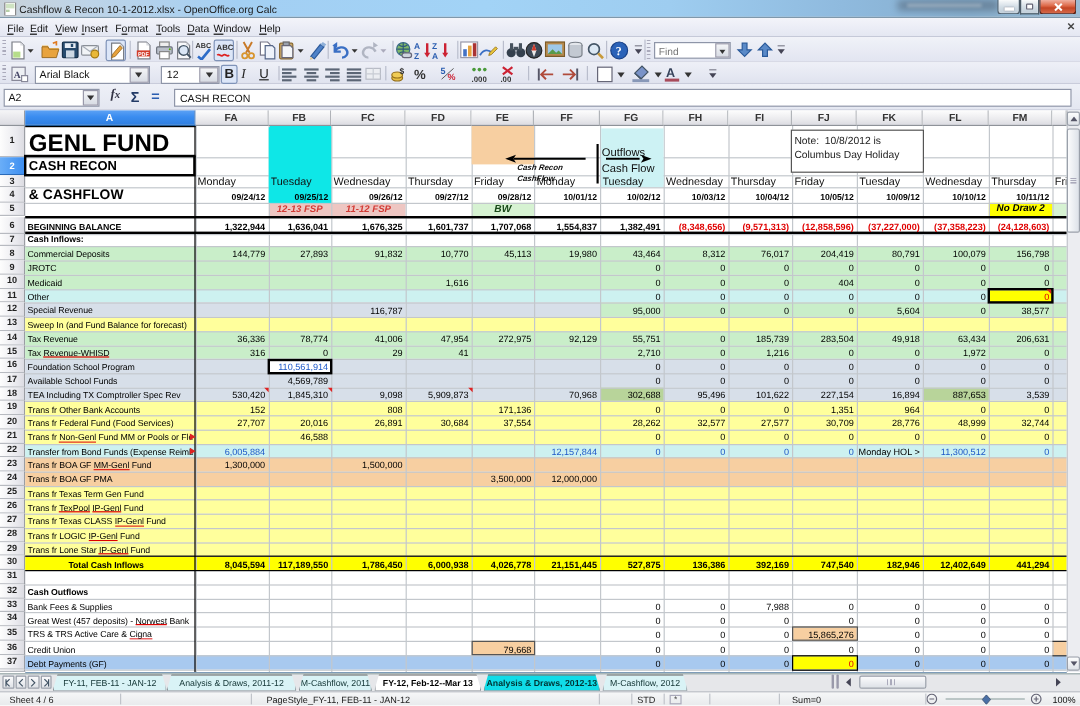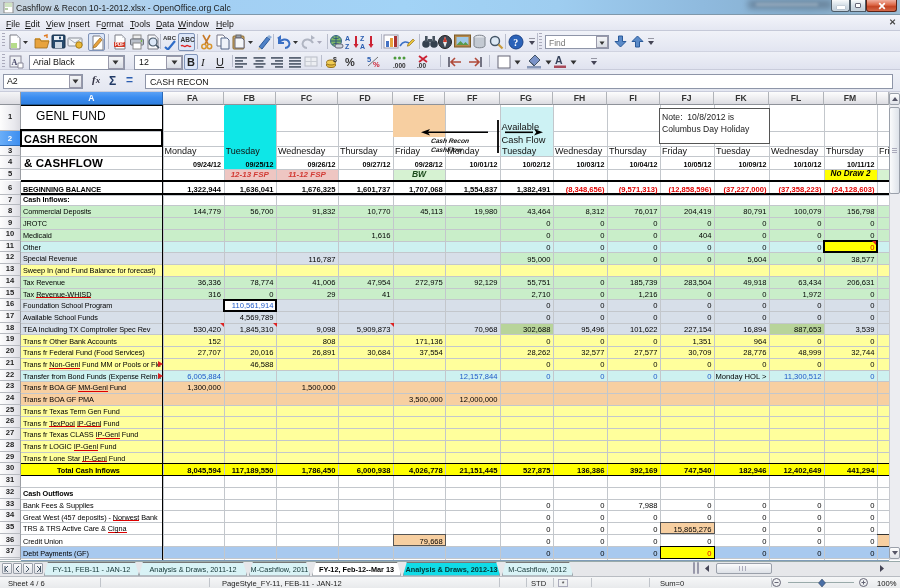--- a/index.html
+++ b/index.html
@@ -565,21 +565,21 @@
 <div class="n b" style="right:457.2px;top:185.0px">1,707,068</div>
 <div class="n b" style="right:402.5px;top:185.0px">1,554,837</div>
 <div class="n b" style="right:349.5px;top:185.0px">1,382,491</div>
 <div class="n b neg" style="right:295.5px;top:185.0px">(8,348,656)</div>
 <div class="n b neg" style="right:242.5px;top:185.0px">(9,571,313)</div>
 <div class="n b neg" style="right:188.5px;top:185.0px">(12,858,596)</div>
 <div class="n b neg" style="right:133.5px;top:185.0px">(37,227,000)</div>
 <div class="n b neg" style="right:78.5px;top:185.0px">(37,358,223)</div>
 <div class="n b neg" style="right:25.5px;top:185.0px">(24,128,603)</div>
 <div class="n" style="right:679.0px;top:207.3px">144,779</div>
-<div class="n" style="right:626.5px;top:207.3px">56,700</div>
+<div class="n" style="right:626.5px;top:207.3px">27,893</div>
 <div class="n" style="right:564.5px;top:207.3px">91,832</div>
 <div class="n" style="right:509.5px;top:207.3px">10,770</div>
 <div class="n" style="right:457.2px;top:207.3px">45,113</div>
 <div class="n" style="right:402.5px;top:207.3px">19,980</div>
 <div class="n" style="right:349.5px;top:207.3px">43,464</div>
 <div class="n" style="right:295.5px;top:207.3px">8,312</div>
 <div class="n" style="right:242.5px;top:207.3px">76,017</div>
 <div class="n" style="right:188.5px;top:207.3px">204,419</div>
 <div class="n" style="right:133.5px;top:207.3px">80,791</div>
 <div class="n" style="right:78.5px;top:207.3px">100,079</div>
@@ -782,21 +782,21 @@
 <div class="lb" style="left:23px;top:430.268px;width:138px">Trans fr Texas CLASS <u>IP-Genl</u> Fund</div>
 <div class="lb" style="left:23px;top:442.03499999999997px;width:138px">Trans fr LOGIC <u>IP-Genl</u> Fund</div>
 <div class="lb" style="left:23px;top:453.802px;width:138px">Trans fr Lone Star <u>IP-Genl</u> Fund</div>
 <div class="lb b ind" style="left:23px;top:465.56899999999996px;width:138px">Total Cash Inflows</div>
 <div class="lb b" style="left:23px;top:489.10299999999995px;width:138px">Cash Outflows</div>
 <div class="lb" style="left:23px;top:500.87px;width:126px">Bank Fees &amp; Supplies</div>
 <div class="lb" style="left:23px;top:512.637px;width:138px">Great West (457 deposits) - <u>Norwest</u> Bank</div>
 <div class="lb" style="left:23px;top:524.4px;width:138px">TRS &amp; TRS Active Care &amp; <u>Cigna</u></div>
 <div class="lb" style="left:23px;top:536.6999999999999px;width:138px">Credit Union</div>
 <div class="lb" style="left:23px;top:548.6px;width:138px">Debt Payments (GF)</div>
-<div style="position:absolute;left:36px;top:108.5px;font-size:12px;font-weight:400;color:#000;letter-spacing:0.1px">GENL FUND</div>
+<div style="position:absolute;left:24px;top:108.5px;font-size:20px;font-weight:700;color:#000;letter-spacing:0.1px">GENL FUND</div>
 <div style="position:absolute;left:24px;top:132.5px;font-size:10.8px;font-weight:900;color:#000;letter-spacing:0.1px">CASH RECON</div>
 <div style="position:absolute;left:24px;top:157px;font-size:11.5px;font-weight:900;color:#000;letter-spacing:0.1px">&amp; CASHFLOW</div>
 <div style="position:absolute;left:223.5px;top:169.8px;width:52.5px;height:10.5px;font-size:8px;font-style:italic;font-weight:bold;color:#d23b35;text-align:center;line-height:10.5px">12-13 FSP</div>
 <div style="position:absolute;left:276px;top:169.8px;width:62px;height:10.5px;font-size:8px;font-style:italic;font-weight:bold;color:#d23b35;text-align:center;line-height:10.5px">11-12 FSP</div>
 <div style="position:absolute;left:393px;top:169.4px;width:52px;height:10.5px;font-size:8.5px;font-style:italic;font-weight:bold;color:#1a4a1a;text-align:center;line-height:10.5px">BW</div>
 <div style="position:absolute;left:824px;top:169.4px;width:53px;height:10.5px;font-size:8.2px;font-style:italic;font-weight:bold;color:#000;text-align:center;line-height:10.5px">No Draw 2</div>
 <div style="position:absolute;left:20px;top:129.3px;width:143px;height:17.5px;border:2px solid #000"></div>
 <div style="position:absolute;left:223px;top:298.752px;width:54px;height:12.8px;border:2px solid #000"></div>
 <div style="position:absolute;left:823px;top:239.542px;width:54.5px;height:13.5px;border:2.2px solid #000"></div>
 <svg class="abs" style="left:872px;top:240.542px" width="4" height="4">
@@ -823,21 +823,21 @@
   </svg>
 <svg class="abs" style="left:420px;top:119px" width="130" height="36" viewBox="0 0 130 36">
     <path d="M68 13.3H8" stroke="#000" stroke-width="1.6"></path>
     <path d="M10 10L1 13.3l9 3.3-2.2-3.3z" fill="#000"></path>
     <path d="M85 13.3h28" stroke="#000" stroke-width="1.6"></path>
     <path d="M114 10l9 3.3-9 3.3 2.2-3.3z" fill="#000"></path>
     <path d="M78 1v33" stroke="#000" stroke-width="1.8"></path>
   </svg>
 <div style="position:absolute;left:431px;top:136.5px;font-size:6.6px;font-weight:bold;font-style:italic;color:#111;transform:skewX(-8deg)">Cash Recon</div>
 <div style="position:absolute;left:431px;top:146px;font-size:6.6px;font-weight:bold;font-style:italic;color:#111;transform:skewX(-8deg)">CashFlow</div>
-<div style="position:absolute;left:501.5px;top:121.5px;font-size:9.3px;color:#111">Available</div>
+<div style="position:absolute;left:501.5px;top:121.5px;font-size:9.3px;color:#111">Outflows</div>
 <div style="position:absolute;left:501.5px;top:134.5px;font-size:9.3px;color:#111">Cash Flow</div>
 <div style="position:absolute;left:658.5px;top:108px;width:111px;height:36px;background:#fff;border:1.3px solid #555"></div>
 <div style="position:absolute;left:662px;top:111.5px;font-size:8.6px;color:#222">Note:&nbsp; 10/8/2012 is</div>
 <div style="position:absolute;left:662px;top:123.5px;font-size:8.6px;color:#222">Columbus Day Holiday</div>
 <div style="position:absolute;left:888.5px;top:92px;width:11.5px;height:467.5px;background:#ecedf1;border-left:1px solid #c8cad0"></div>
 <div style="position:absolute;left:889px;top:92.5px;width:10.5px;height:12px;background:linear-gradient(#fdfdfd,#dfe2e8);border:1px solid #9aa0aa;border-radius:2px"></div>
 <svg class="abs" style="left:891.5px;top:96.5px" width="6" height="5">
     <path d="M3 0l3 4H0z" fill="#556"></path>
   </svg>
 <div style="position:absolute;left:889px;top:107px;width:10.5px;height:87px;background:linear-gradient(90deg,#fafbfc,#dde2e9);border:1px solid #9aa0aa;border-radius:2px"></div>

